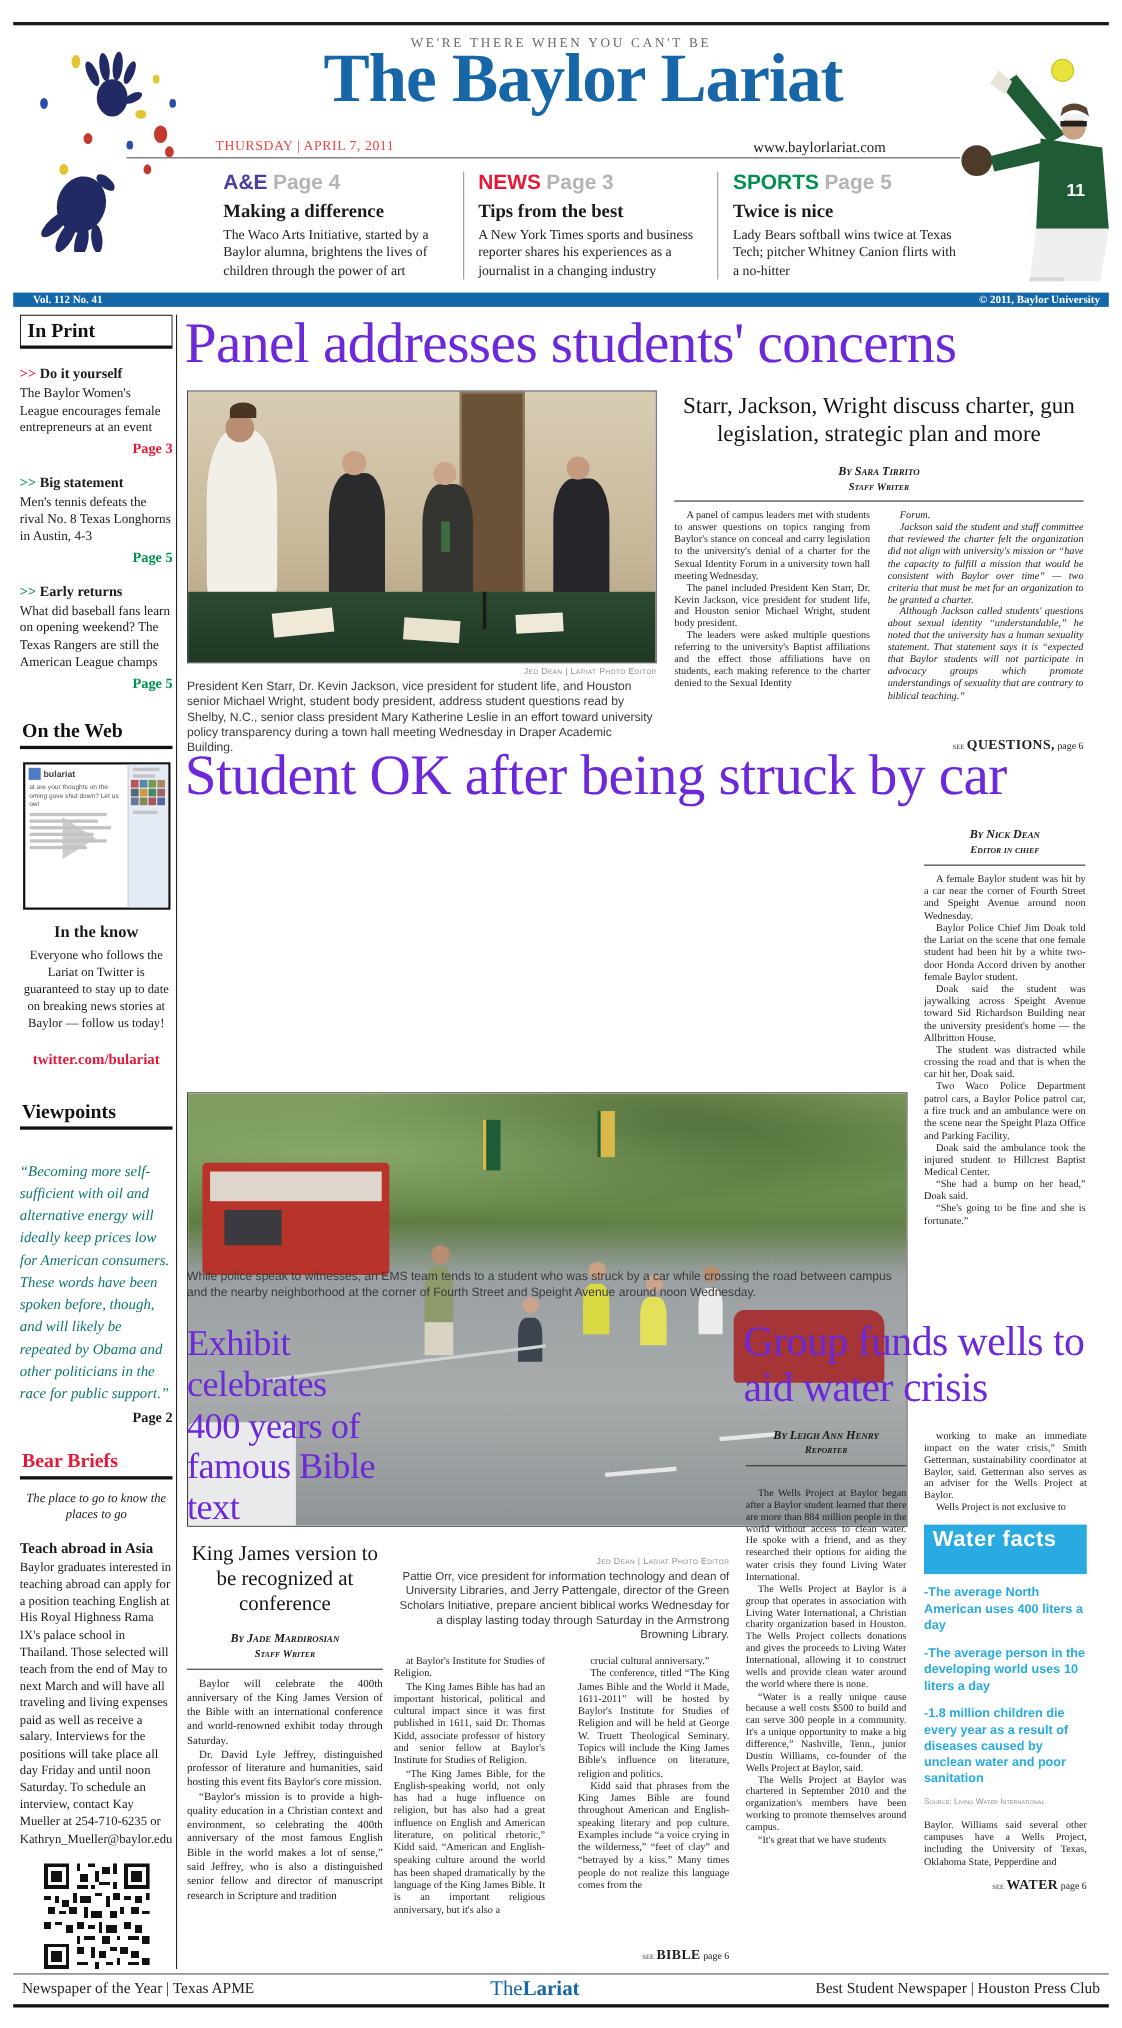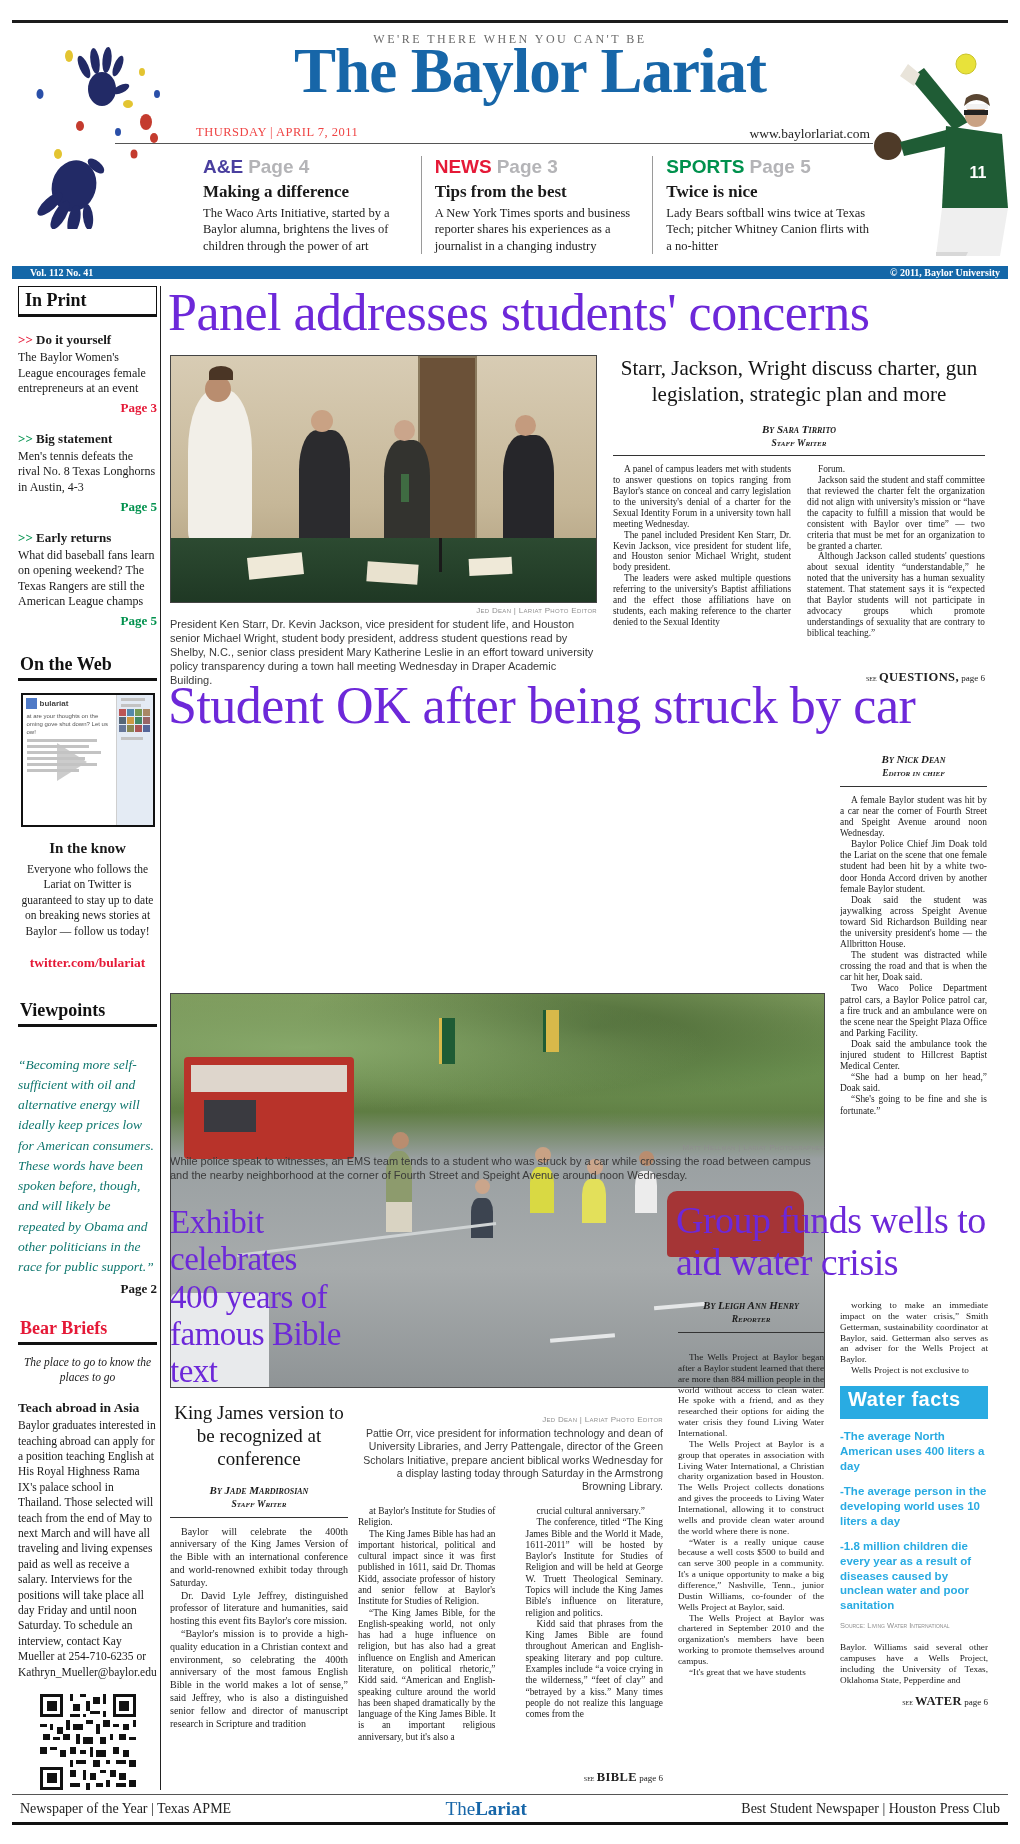--- a/index.html
+++ b/index.html
@@ -6,21 +6,21 @@
   #page{position:relative;width:1020px;height:1844px;margin:0 auto;background:#ffffff;
         font-family:"Liberation Serif",serif;color:#1a1a1a;overflow:hidden;}
   .abs{position:absolute;}
 
   
   #top-rule{left:12px;top:20px;width:996px;height:3px;background:#1c1c1c;}
   #tagline{left:0;top:32px;width:100%;text-align:center;font-size:12px;letter-spacing:2.5px;color:#6a6a6a;}
   #mast-title{left:140px;top:40px;width:780px;text-align:center;font-size:63px;font-weight:bold;
               color:#1766a8;letter-spacing:-1px;line-height:1;}
   #dateline{left:196px;top:125px;font-size:12.5px;letter-spacing:0.5px;color:#ef4444;}
-  #website{left:620px;top:126px;width:250px;text-align:right;font-size:13.5px;color:#222;}
+  #website{left:620px;top:126px;width:250px;text-align:center;font-size:13.5px;color:#222;}
   #mast-rule{left:115px;top:143px;width:758px;height:1px;background:#555;}
 
   
   #teasers{left:190px;top:156px;width:694px;display:flex;}
   .teaser{flex:1;padding:0 13px;}
   .teaser + .teaser{border-left:1px solid #9a9a9a;}
   .t-head{font-family:"Liberation Sans",sans-serif;font-weight:bold;font-size:19px;}
   .t-page{color:#b4b4b7;margin-left:5px;}
   .t-title{font-size:17px;font-weight:bold;margin-top:4px;}
   .t-text{font-size:12.5px;line-height:1.3;margin-top:3px;color:#222;}
@@ -73,21 +73,21 @@
   .jump{text-align:right;font-size:9px;color:#222;}
   .jump .see{font-variant:small-caps;}
   .jump .word{font-weight:bold;font-size:12.5px;letter-spacing:0.4px;}
   .photo-frame{border:1px solid #444;box-sizing:border-box;overflow:hidden;position:relative;}
   .photo-credit{font-family:"Liberation Sans",sans-serif;font-variant:small-caps;font-size:8px;
                 color:#8f8f8f;text-align:right;letter-spacing:0.3px;}
   .photo-caption{font-family:"Liberation Sans",sans-serif;font-size:11px;line-height:1.27;color:#3a3a3a;}
 
   
   .wf-head{background:#29abe2;color:#fff;font-family:"Liberation Sans",sans-serif;font-weight:bold;
-           font-size:20px;padding:2px 8px 8px;letter-spacing:0.5px;}
+           font-size:20px;padding:2px 8px 20px;letter-spacing:0.5px;}
   .wf-bullets p{font-family:"Liberation Sans",sans-serif;font-weight:bold;color:#29abe2;
                 font-size:11.5px;line-height:1.3;margin:10px 0 0;}
   .wf-source{font-family:"Liberation Sans",sans-serif;font-variant:small-caps;font-size:7.5px;
              color:#8f8f8f;margin-top:8px;}
 
   
   #footer-rule-top{left:12px;top:1794px;width:996px;height:1px;background:#555;}
   #footer{left:12px;top:1798px;width:996px;display:flex;justify-content:space-between;align-items:center;
           padding:0 8px;box-sizing:border-box;font-size:14px;color:#222;}
   #footer .brand{font-size:19px;color:#1766a8;}
@@ -371,21 +371,21 @@
       <span class="name">By Sara Tirrito</span>
       <span class="role">Staff Writer</span>
     </div>
     <hr class="b-rule">
     <div style="display:flex;gap:16px;margin-top:8px;height:200px;overflow:hidden;">
       <div class="body-text" style="width:178px;">
           <p>A panel of campus leaders met with students to answer questions on topics ranging from Baylor's stance on conceal and carry legislation to the university's denial of a charter for the Sexual Identity Forum in a university town hall meeting Wednesday.</p>
           <p>The panel included President Ken Starr, Dr. Kevin Jackson, vice president for student life, and Houston senior Michael Wright, student body president.</p>
           <p>The leaders were asked multiple questions referring to the university's Baptist affiliations and the effect those affiliations have on students, each making reference to the charter denied to the Sexual Identity</p>
         </div>
-      <div class="body-text" style="width:178px;">
+      <div class="body-text" style="width:178px;font-style:italic;">
           <p>Forum.</p>
           <p>Jackson said the student and staff committee that reviewed the charter felt the organization did not align with university's mission or “have the capacity to fulfill a mission that would be consistent with Baylor over time” — two criteria that must be met for an organization to be granted a charter.</p>
           <p>Although Jackson called students' questions about sexual identity “understandable,” he noted that the university has a human sexuality statement. That statement says it is “expected that Baylor students will not participate in advocacy groups which promote understandings of sexuality that are contrary to biblical teaching.”</p>
         </div>
     </div>
     <div class="jump" style="margin-top:6px;">
       <span class="see">see</span>
       <span class="word">QUESTIONS,</span>
       <span>page 6</span>
     </div>

